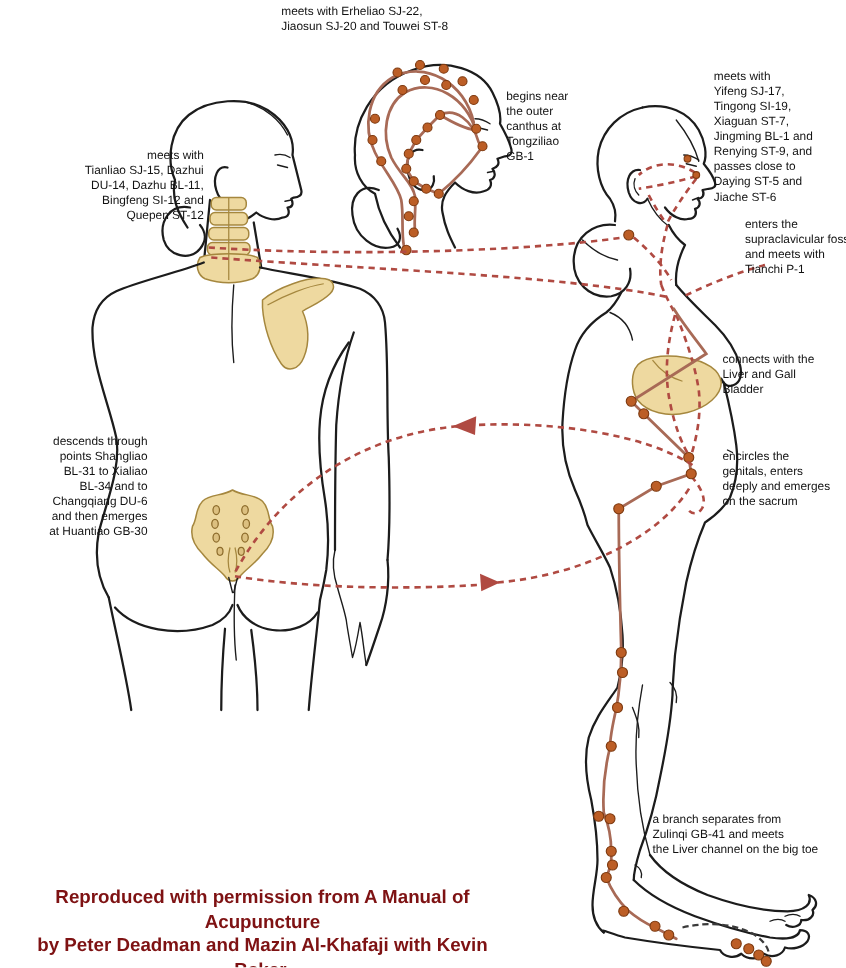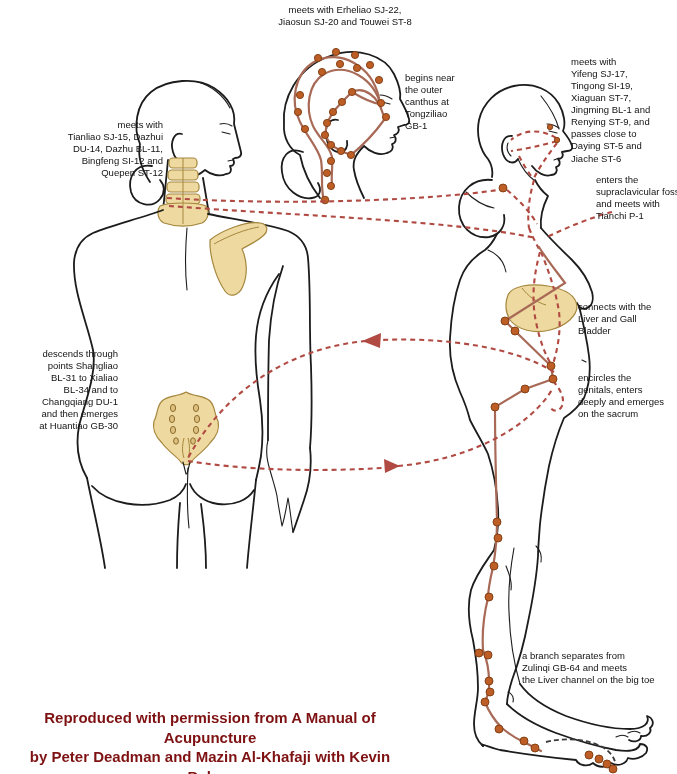--- a/index.html
+++ b/index.html
@@ -6,21 +6,21 @@
     --outline:#1c1c1c; --meridian:#a86a56; --dashed:#b04a42; --point:#bc5e26;
     --bone-fill:#eed9a0; --bone-stroke:#a5873e; --credit:#7e1213;
   }
   html,body{margin:0;padding:0;background:#fff;}
   .stage{position:relative;width:677px;height:774px;background:#fff;overflow:hidden;
          font-family:"Liberation Sans",sans-serif;}
   .stage svg{position:absolute;left:0;top:0;}
   .label{position:absolute;font-size:9.5px;line-height:1.27;color:#121212;
          white-space:pre-line;}
   .al-r{text-align:right;}
-  .al-c{text-align:center;}
+  .al-c{text-align:left;}
   .credit{position:absolute;font-size:15px;line-height:1.3;font-weight:bold;
           color:var(--credit);text-align:center;white-space:pre-line;}
   .ol{fill:none;stroke:var(--outline);stroke-width:1.8;stroke-linecap:round;stroke-linejoin:round;}
   .olt{fill:none;stroke:var(--outline);stroke-width:1.1;stroke-linecap:round;stroke-linejoin:round;}
   .bone{fill:var(--bone-fill);stroke:var(--bone-stroke);stroke-width:1.2;stroke-linejoin:round;}
   .boneline{fill:none;stroke:var(--bone-stroke);stroke-width:1;}
   .fora{fill:#dcc080;stroke:#8d6c2c;stroke-width:1;}
   .mer{fill:none;stroke:var(--meridian);stroke-width:2.2;stroke-linecap:round;}
   .dash{fill:none;stroke:var(--dashed);stroke-width:2.1;stroke-dasharray:5 4;stroke-linecap:butt;}
   .dashdark{fill:none;stroke:#3a3a3a;stroke-width:1.8;stroke-dasharray:5 3;}
@@ -295,36 +295,36 @@
 Tianliao SJ-15, Dazhui
 DU-14, Dazhu BL-11,
 Bingfeng SI-12 and
 Quepen ST-12</div>
 
   <div class="label" style="left:596px;top:174px;width:104px;">enters the
 supraclavicular fossa
 and meets with
 Tianchi P-1</div>
 
-  <div class="label" style="left:578px;top:282px;width:98px;margin-top:19px;">connects with the
+  <div class="label" style="left:578px;top:282px;width:98px;">connects with the
 Liver and Gall
 Bladder</div>
 
   <div class="label al-r" style="left:6px;top:348px;width:112px;">descends through
 points Shangliao
 BL-31 to Xialiao
 BL-34 and to
-Changqiang DU-1
+Changqiang DU-6
 and then emerges
 at Huantiao GB-30</div>
 
-  <div class="label" style="left:578px;top:372px;width:98px;">encircles the
+  <div class="label" style="left:578px;top:360px;width:98px;">encircles the
 genitals, enters
 deeply and emerges
 on the sacrum</div>
 
   <div class="label" style="left:522px;top:650px;width:155px;">a branch separates from
-Zulinqi GB-64 and meets
+Zulinqi GB-41 and meets
 the Liver channel on the big toe</div>
 
   <div class="credit" style="left:24px;top:708px;width:372px;">Reproduced with permission from A Manual of Acupuncture
 by Peter Deadman and Mazin Al-Khafaji with Kevin Baker.</div>
 </div>
 
 </body></html>

